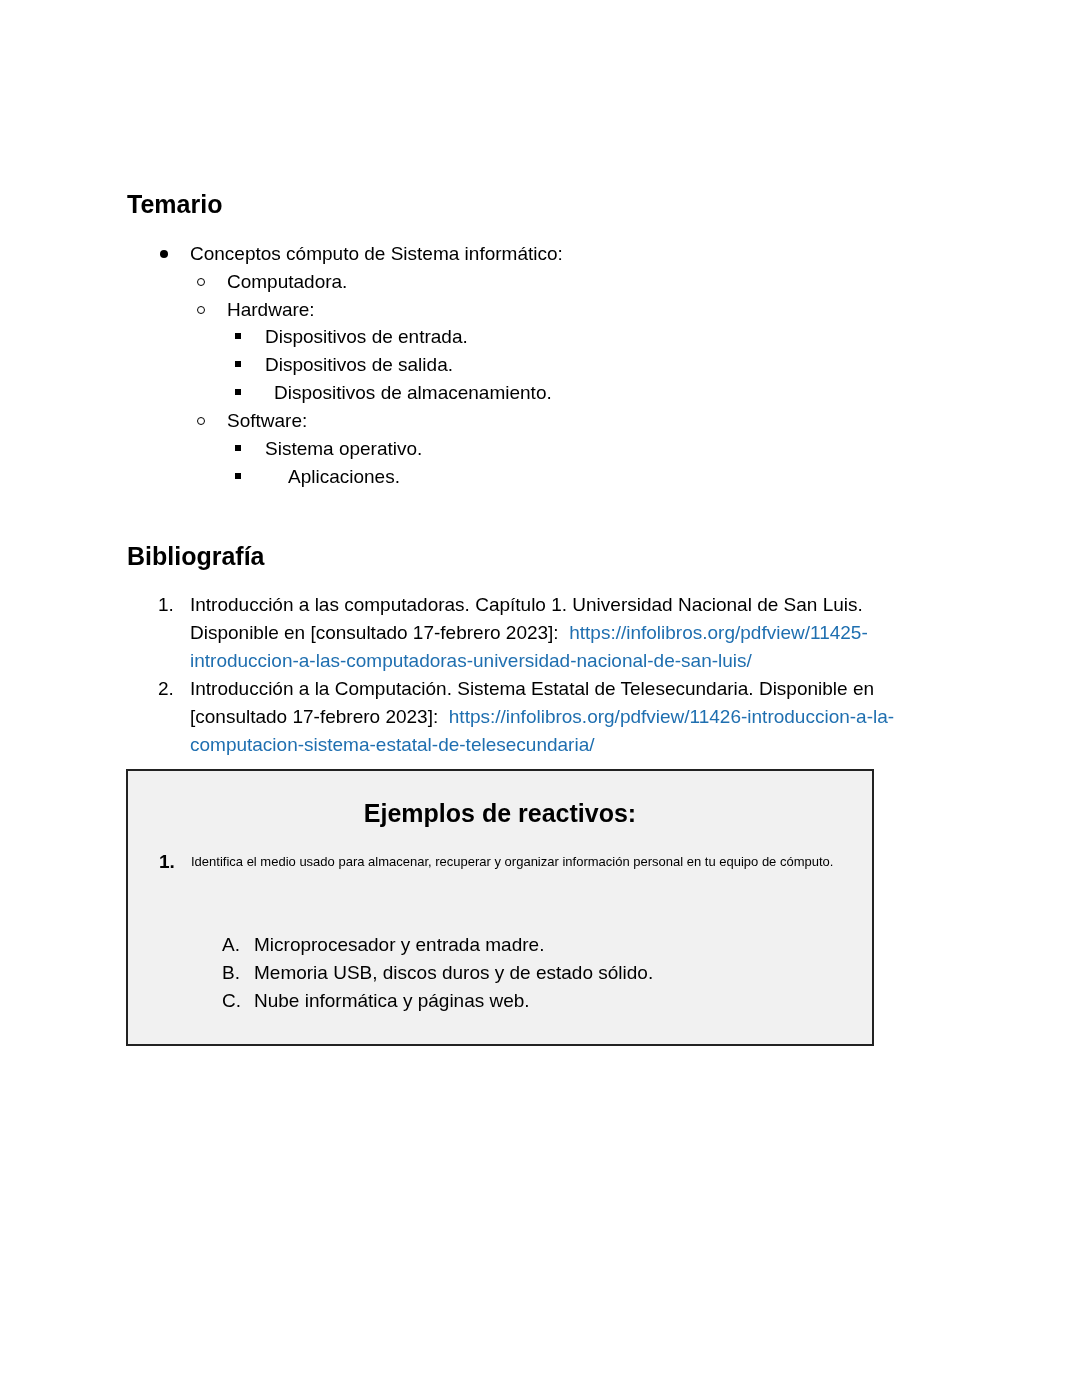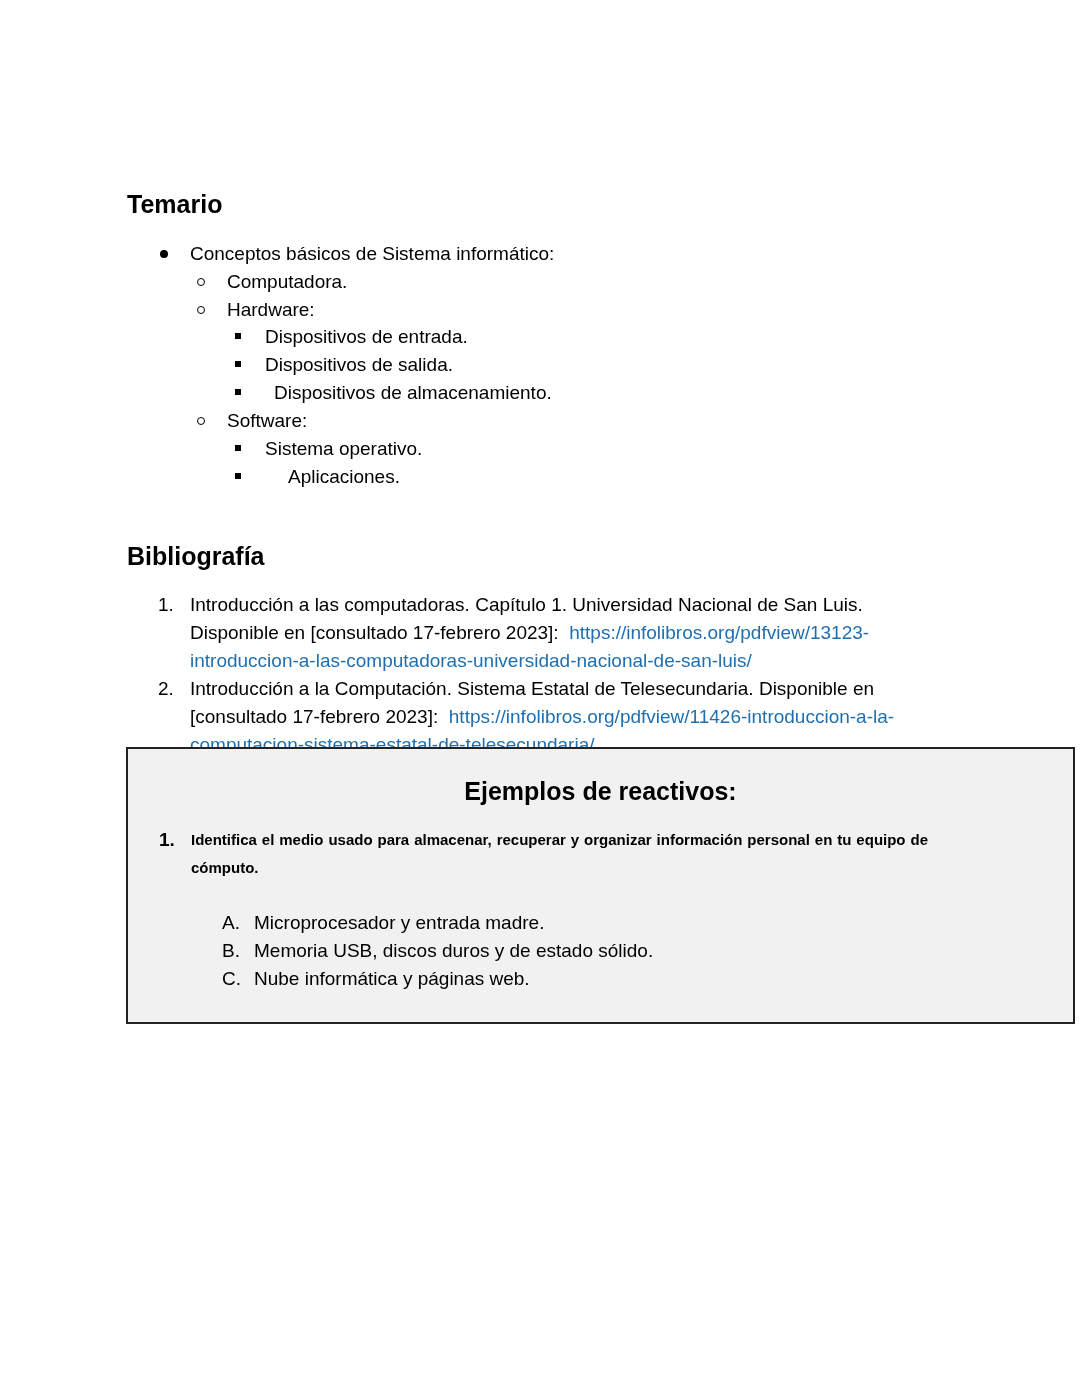--- a/index.html
+++ b/index.html
@@ -68,22 +68,22 @@
       font-size: 19px;
       line-height: 28px;
     }
     .link {
       color: #1f6fb0;
       text-decoration: none;
     }
     .box {
       position: absolute;
       left: 126px;
-      top: 747px;
-      width: 949px;
+      top: 769px;
+      width: 748px;
       height: 277px;
       box-sizing: border-box;
       border: 2px solid #222222;
       background: #f1f1f1;
     }
     .box-title {
       position: absolute;
       left: 0;
       width: 100%;
       top: 28px;
@@ -98,22 +98,22 @@
       top: 77px;
       font-size: 19px;
       font-weight: bold;
       line-height: 28px;
     }
     .question-text {
       position: absolute;
       left: 63px;
       top: 77px;
       width: 737px;
-      font-size: 15px;
-      font-weight: bold;
+      font-size: 13px;
+      font-weight: normal;
       line-height: 28px;
       text-align: justify;
       text-align-last: left;
     }
     .option-letter {
       position: absolute;
       left: 94px;
       font-size: 19px;
       line-height: 28px;
     }
@@ -129,21 +129,21 @@
 <body>
 
 <div class="page">
 
 
   <h2 class="section-heading" style="top:190px;">Temario</h2>
 
   <div>
 
     <span class="disc" style="left:160px; top:250px;"></span>
-    <span class="line" style="left:190px; top:240px;">Conceptos básicos de Sistema informático:</span>
+    <span class="line" style="left:190px; top:240px;">Conceptos cómputo de Sistema informático:</span>
 
     <span class="ring" style="left:197px; top:278px;"></span>
     <span class="line" style="left:227px; top:268px;">Computadora.</span>
 
     <span class="ring" style="left:197px; top:306px;"></span>
     <span class="line" style="left:227px; top:296px;">Hardware:</span>
 
     <span class="square" style="left:235px; top:333px;"></span>
     <span class="line" style="left:265px; top:323px;">Dispositivos de entrada.</span>
 
@@ -163,21 +163,21 @@
     <span class="line" style="left:265px; top:463px;margin-left:23px;">Aplicaciones.</span>
   </div>
 
   <h2 class="section-heading" style="top:542px;">Bibliografía</h2>
 
   <div>
 
     <span class="num" style="left:158px; top:591px;">1.</span>
     <span class="line" style="left:190px; top:591px;">Introducción a las computadoras. Capítulo 1. Universidad Nacional de San Luis.</span>
     <span class="line" style="left:190px; top:619px;">
-      <span>Disponible en [consultado 17-febrero 2023]:</span>&nbsp;&nbsp;<a class="link">https://infolibros.org/pdfview/13123-</a>
+      <span>Disponible en [consultado 17-febrero 2023]:</span>&nbsp;&nbsp;<a class="link">https://infolibros.org/pdfview/11425-</a>
     </span>
     <span class="line" style="left:190px; top:647px;">
       <a class="link">introduccion-a-las-computadoras-universidad-nacional-de-san-luis/</a>
     </span>
 
     <span class="num" style="left:158px; top:675px;">2.</span>
     <span class="line" style="left:190px; top:675px;">Introducción a la Computación. Sistema Estatal de Telesecundaria. Disponible en</span>
     <span class="line" style="left:190px; top:703px;">
       <span>[consultado 17-febrero 2023]:</span>&nbsp;&nbsp;<a class="link">https://infolibros.org/pdfview/11426-introduccion-a-la-</a>
     </span>

